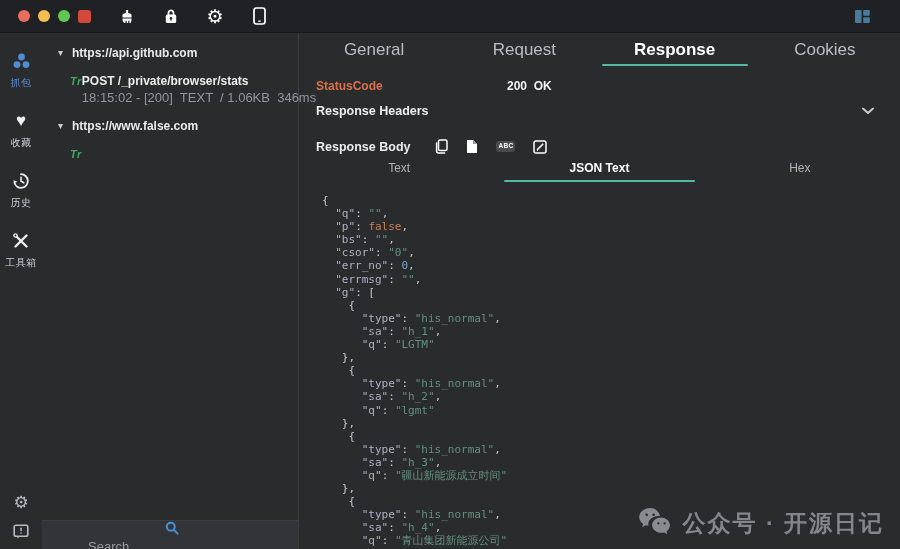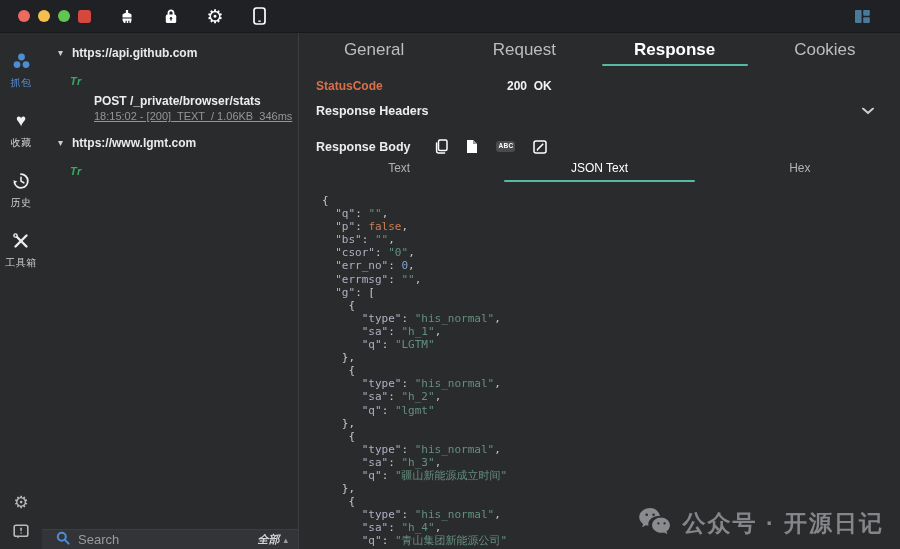--- a/index.html
+++ b/index.html
@@ -34,27 +34,27 @@
   .gear-glyph-sm { font-size:17px; color:#b9babd; }
 
   
   .request-panel { width:257px; position:relative; border-right:1px solid #3b3d3f; }
   .request-list { padding-top:6px; }
   .group-header { display:flex; align-items:center; gap:9px; padding:7px 0 6px 16px; cursor:pointer; }
   .group-caret { font-size:10px; color:#cdced0; line-height:10px; }
   .group-host { font-size:12px; font-weight:700; color:#e9eaec; }
   .req-item { display:flex; padding:8px 0 7px 28px; cursor:pointer; }
   .req-badge { width:24px; font-size:11px; font-weight:700; color:#3da862; font-style:italic; letter-spacing:0.5px; padding-top:1px; }
-  .req-lines { display:flex; flex-direction:column; gap:2px;margin-top:20px; }
+  .req-lines { display:flex; flex-direction:column; gap:2px; }
   .req-main { font-size:12px; font-weight:700; color:#eceded; white-space:pre; }
-  .req-meta { font-size:11px; color:#94969a; white-space:pre;text-decoration:underline; }
+  .req-meta { font-size:13px; color:#94969a; white-space:pre; }
   .req-item.selected .req-main, .req-item.selected .req-meta { color:#4c8fd8; }
 
   
-  .search-bar { position:absolute; left:0; right:0; bottom:0; height:20px; background:#323437; border-top:1px solid #3b3d3f; display:flex; align-items:center; padding:0 10px 0 14px; }
+  .search-bar { position:absolute; left:0; right:0; bottom:0; height:29px; background:#323437; border-top:1px solid #3b3d3f; display:flex; align-items:center; padding:0 10px 0 14px;flex-direction:column; }
   .search-bar svg { flex:none; }
   .search-input { flex:1; margin-left:8px; background:transparent; border:none; outline:none; color:#dddee0; font-size:13px; font-family:"Liberation Sans",sans-serif; min-width:0; }
   .search-input::placeholder { color:#9a9b9f; }
   .filter-chip { display:flex; align-items:center; gap:4px; cursor:pointer; }
   .filter-label { font-size:11px; color:#d3d4d6; font-weight:700;font-style:italic; }
   .filter-caret { font-size:9px; color:#9a9b9f; }
 
   
   .detail-panel { flex:1; position:relative; display:flex; flex-direction:column; }
   .main-tabs { display:flex; height:33px; }
@@ -70,21 +70,21 @@
   .section-row.headers { height:26px; }
   .section-row.body { height:30px;align-items:flex-end; }
   .section-label { margin-left:17px; font-size:12.5px; font-weight:700; color:#eceded; }
   .chev-btn { position:absolute; right:26px; top:50%; transform:translateY(-50%); cursor:pointer; display:flex; }
   .body-tools { display:flex; align-items:center; gap:18px; margin-left:24px; }
   .body-tools .bt { cursor:pointer; display:flex; align-items:center; justify-content:center; height:15px; }
   .abc-pill { font-size:6.5px; font-weight:800; color:#ffffff; letter-spacing:0.3px; background:#4a4b4d; border-radius:3px; padding:2px 2px; line-height:1; }
 
   .body-tabs { display:flex; height:28px; }
   .body-tabs .tab { flex:1; position:relative; display:flex; align-items:center; justify-content:center; font-size:12px; color:#b0b1b4; cursor:pointer; }
-  .body-tabs .tab.active { color:#ffffff; font-weight:400; }
+  .body-tabs .tab.active { color:#ffffff; font-weight:700; }
   .body-tabs .tab.active::after { content:""; position:absolute; left:5px; right:5px; bottom:0; height:2px; background:#55b9a6; border-radius:1px; }
 
   .code-view { flex:1; padding:12px 0 0 23px; overflow:hidden; font-family:"DejaVu Sans Mono", monospace; font-size:11px; }
   .code-line { white-space:pre; line-height:13.1px; height:13.1px; }
   .tk-p { color:#c7c8ca; } .tk-k { color:#b3adc4; } .tk-s { color:#64907e; } .tk-b { color:#cc7e52; } .tk-n { color:#7fa3c9; }
 
   
   .watermark { position:absolute; right:16px; bottom:9px; display:flex; align-items:center; gap:11px; pointer-events:none; }
   .watermark-text { font-size:23px; font-weight:600; color:#85868a; letter-spacing:2px; white-space:pre; }
 </style>
@@ -198,21 +198,21 @@
           </div>
           <div class="req-item">
             <span class="req-badge">Tr</span>
             <span class="req-lines">
               <span class="req-main">POST /_private/browser/stats</span>
               <span class="req-meta">18:15:02 - [200]  TEXT  / 1.06KB  346ms</span>
             </span>
           </div>
           <div class="group-header">
             <span class="group-caret">▾</span>
-            <span class="group-host">https://www.lgmt.com</span>
+            <span class="group-host">https://www.false.com</span>
           </div>
           <div class="req-item selected">
             <span class="req-badge">Tr</span>
           </div>
         </div>
 
       <div class="search-bar">
         <span>
           <svg width="14" height="14" viewBox="0 0 14 14">
             <circle cx="5.8" cy="5.8" r="4" fill="none" stroke="#4c8fd8" stroke-width="2"></circle>

